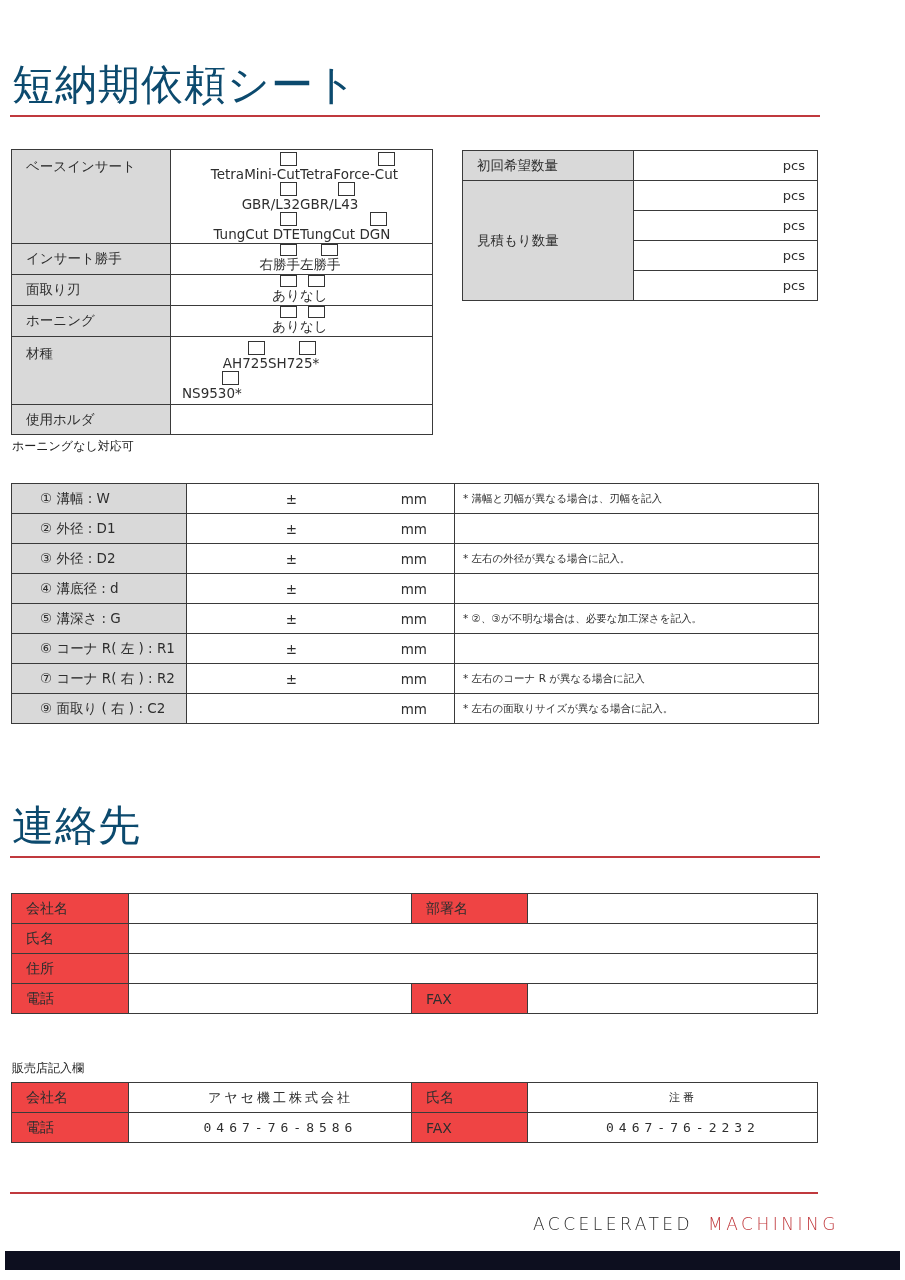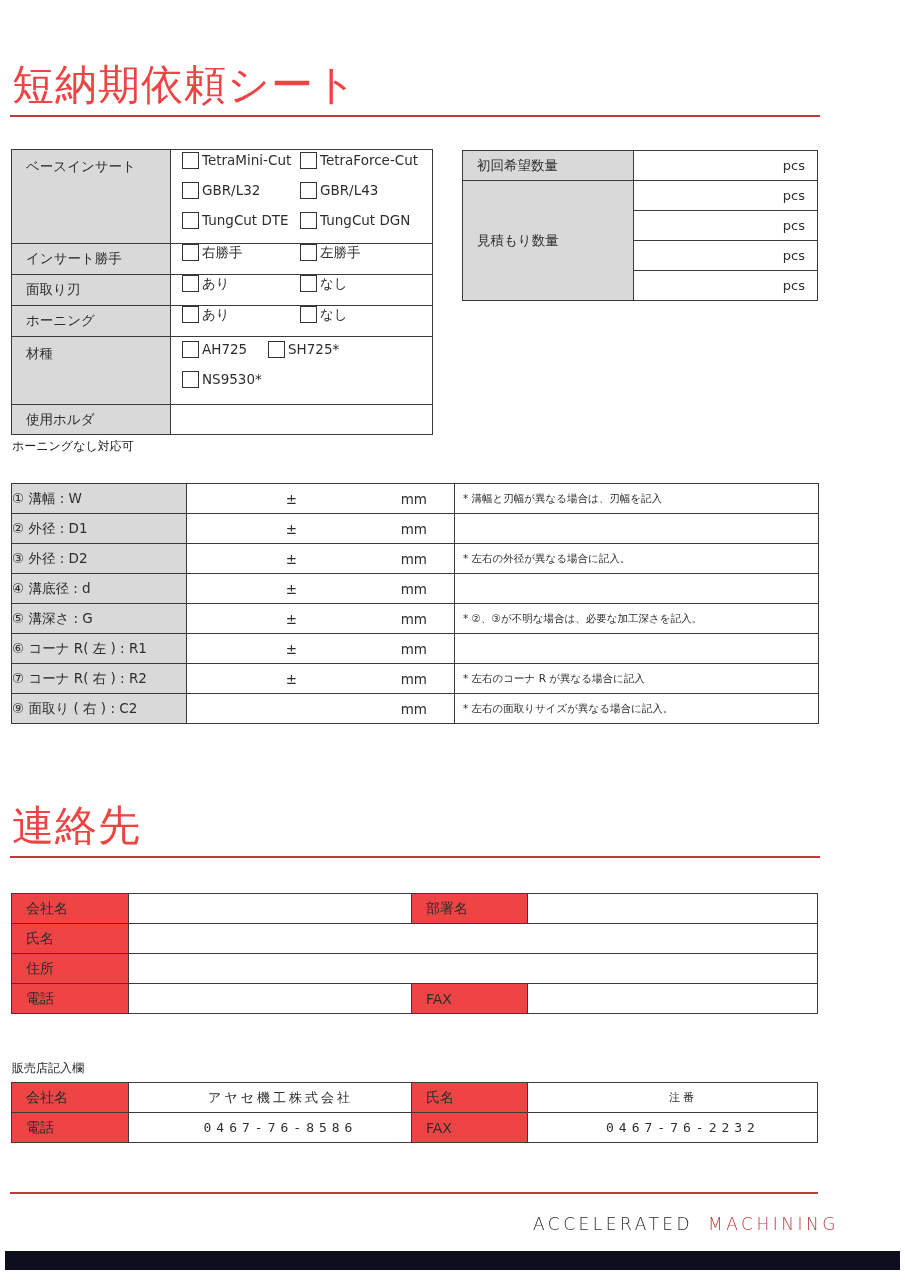--- a/index.html
+++ b/index.html
@@ -2,38 +2,38 @@
 <html><head>
 <meta charset="utf-8">
 <style>
   html, body { margin: 0; padding: 0; }
   body {
     width: 905px; height: 1280px; background: #ffffff; position: relative; overflow: hidden;
     font-family: "DejaVu Sans", "Liberation Sans", sans-serif; color: #2b2b2b;
   }
   .abs { position: absolute; }
   .title {
-    font-family: "DejaVu Sans", sans-serif; font-weight: 300; color: #ef4444;
+    font-family: "DejaVu Sans", sans-serif; font-weight: 300; color: #0c4a6e;
     font-size: 42px; letter-spacing: 1px; line-height: 1;
   }
   .rule { height: 2px; background: #c0393d; }
   table { border-collapse: collapse; position: absolute; }
   td { border: 1.5px solid #3a3a3a; padding: 0; font-size: 13.5px; color: #2e2e2e; vertical-align: middle; }
   td.lbl { background: #d9d9d9; padding-left: 14px; }
   td.lbl.top { vertical-align: top; padding-top: 8px; }
-  .opt { display: inline-flex; align-items: flex-start; height: 30px; font-size: 13.5px; }
+  .opt { display: inline-flex; align-items: flex-end; height: 30px; font-size: 13.5px; flex-direction: column; }
   .cb {
     display: inline-block; width: 17px; height: 17px; border: 1px solid #333; background: #fff; margin-right: 3px; box-sizing: border-box;
   }
   .optrow { display: flex; height: 30px; align-items: center; padding-left: 11px; }
   .optrow .opt.w1 { width: 118px; }
   .pcs { text-align: right; padding-right: 12px; font-size: 13px; }
   .note-small { font-size: 12px; color: #222; }
   .dim td { height: 29px; }
-  .dim td.lbl { padding-left: 0; font-size: 13.5px; }
+  .dim td.lbl { padding-left: 28px; font-size: 13.5px; }
   .dim .pm { display: inline-block; width: 110px; text-align: right; }
   .dim .mm { display: inline-block; width: 130px; text-align: right; }
   .dim td.note { font-size: 10.5px; padding-left: 8px; }
   .contact td { height: 29px; padding-left: 21px; }
   .contact td.lbl { padding-left: 14px; font-size: 14px; background: #ef4444; }
   .spaced { letter-spacing: 5px; text-align: center; font-family: "DejaVu Sans Mono", monospace; font-size: 13px; margin-left: 8px; }
   .mincho { text-align: center; font-family: "DejaVu Serif", serif; letter-spacing: 3px; font-size: 13px; }
   .brand { font-family: "DejaVu Sans", sans-serif; font-weight: 300; letter-spacing: 3.5px; font-size: 17px; }
 </style>
 </head>

